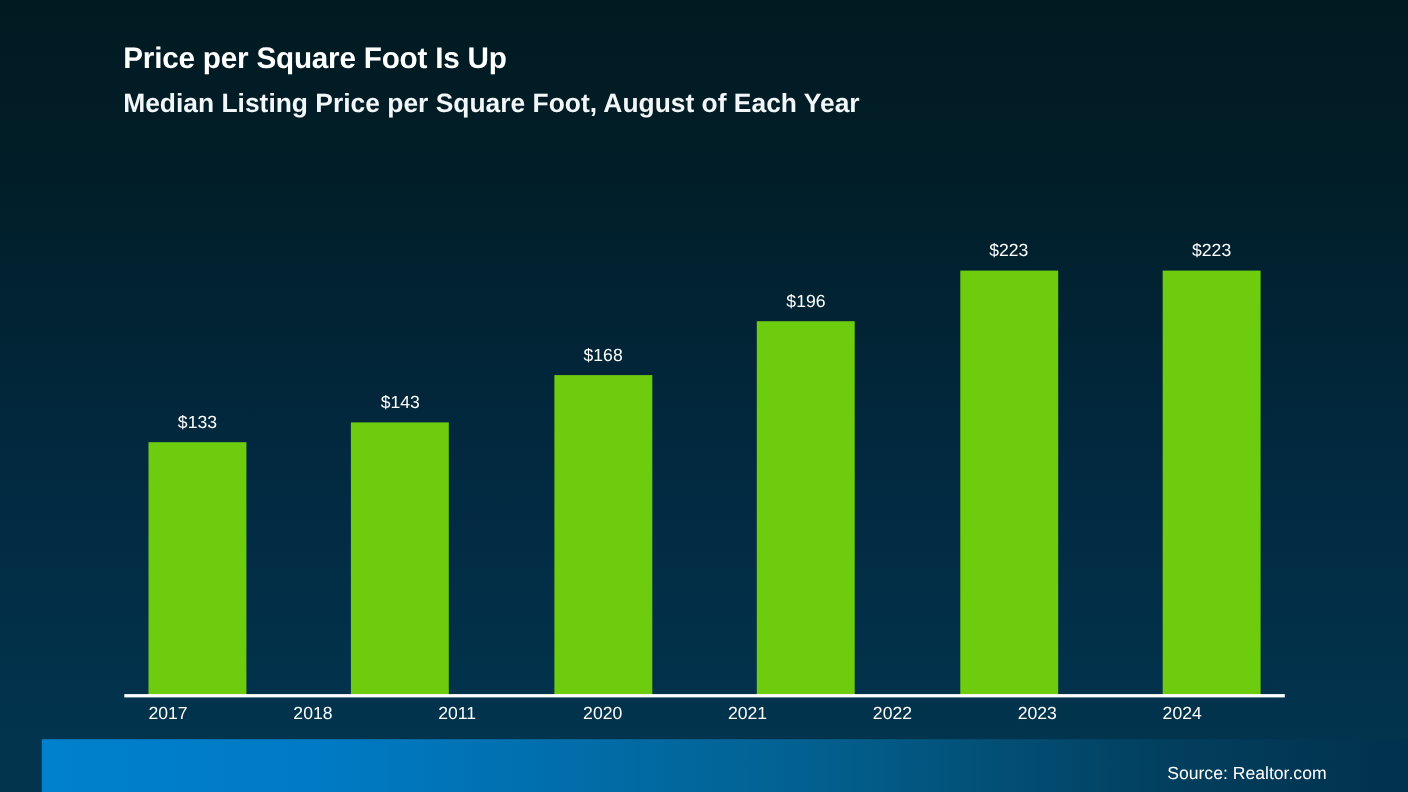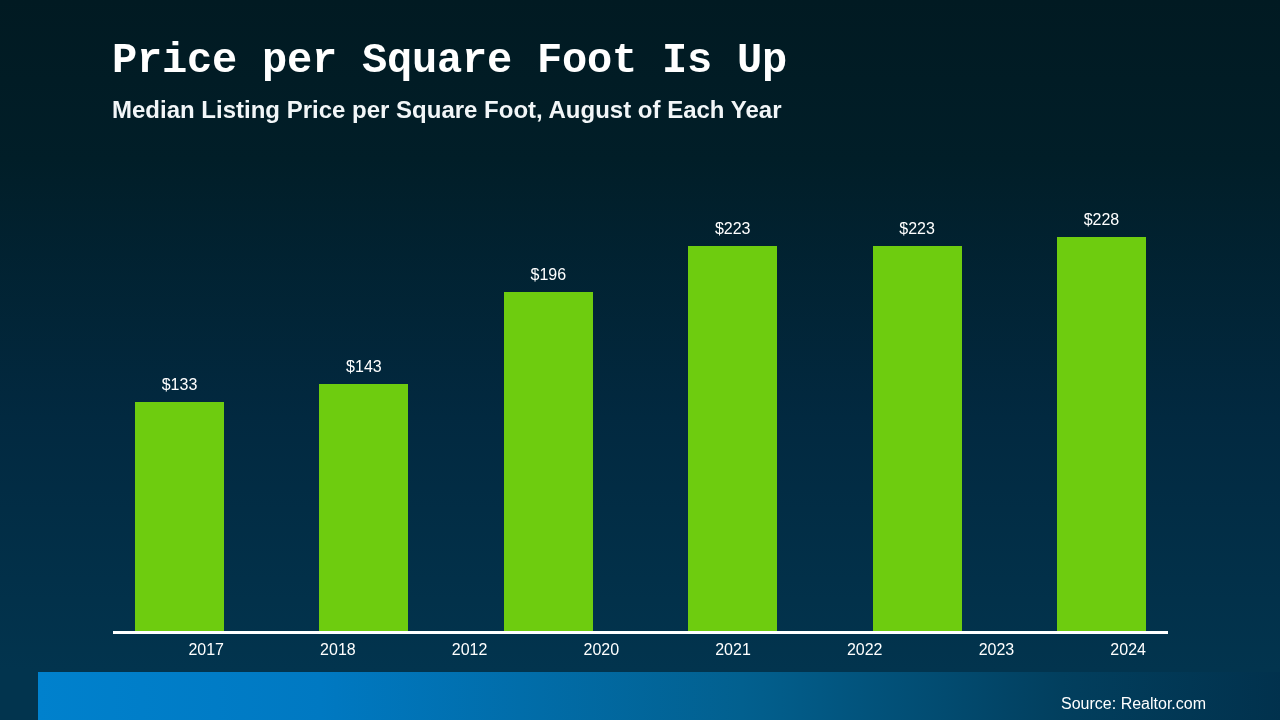--- a/index.html
+++ b/index.html
@@ -22,28 +22,27 @@
   }
 
   
   #header {
     position: absolute;
     left: 112px;
     top: 40px;
     width: 1060px;
   }
   #chart-title {
-    font-size: 42px;
+    font-size: 27px;
     font-weight: bold;
     color: #ffffff;
     letter-spacing: -0.2px;
     line-height: 1.0;
     margin: 0;
     white-space: nowrap;
-    font-family: Liberation Mono, monospace;
   }
   #chart-subtitle {
     font-size: 24px;
     font-weight: bold;
     color: #f2f6f8;
     line-height: 1.0;
     margin: 0;
     padding-top: 16px;
     white-space: nowrap;
   }
@@ -103,21 +102,21 @@
     left: 113px;
     top: 640px;
     width: 1055px;
     display: flex;
     justify-content: space-between;
     padding: 0 22px;
     box-sizing: border-box;
   }
   .axis-label {
     width: 89px;
-    text-align: right;
+    text-align: left;
     font-size: 16px;
     color: #ffffff;
     line-height: 1.2;
     white-space: nowrap;
   }
 
   
   #footer {
     position: absolute;
     left: 0;
@@ -151,43 +150,43 @@
     <div id="bars">
         <div class="bar-group">
           <div class="bar-value">$133</div>
           <div class="bar-rect" style="height: 230px; background: rgb(110, 204, 15);"></div>
         </div>
         <div class="bar-group">
           <div class="bar-value">$143</div>
           <div class="bar-rect" style="height: 248px; background: rgb(110, 204, 15);"></div>
         </div>
         <div class="bar-group">
+          <div class="bar-value">$168</div>
+          <div class="bar-rect" style="height: 291px; background: rgb(110, 204, 15);"></div>
+        </div>
+        <div class="bar-group">
           <div class="bar-value">$196</div>
           <div class="bar-rect" style="height: 340px; background: rgb(110, 204, 15);"></div>
         </div>
         <div class="bar-group">
           <div class="bar-value">$223</div>
           <div class="bar-rect" style="height: 386px; background: rgb(110, 204, 15);"></div>
         </div>
         <div class="bar-group">
           <div class="bar-value">$223</div>
           <div class="bar-rect" style="height: 386px; background: rgb(110, 204, 15);"></div>
         </div>
-        <div class="bar-group">
-          <div class="bar-value">$228</div>
-          <div class="bar-rect" style="height: 395px; background: rgb(110, 204, 15);"></div>
-        </div>
       </div>
   </div>
 
   <div id="axis-line"></div>
   <div id="axis-labels">
       <div class="axis-label">2017</div>
       <div class="axis-label">2018</div>
-      <div class="axis-label">2012</div>
+      <div class="axis-label">2011</div>
       <div class="axis-label">2020</div>
       <div class="axis-label">2021</div>
       <div class="axis-label">2022</div>
       <div class="axis-label">2023</div>
       <div class="axis-label">2024</div>
     </div>
 
   <div id="footer">
     <span id="source-text">Source: Realtor.com</span>
   </div>

